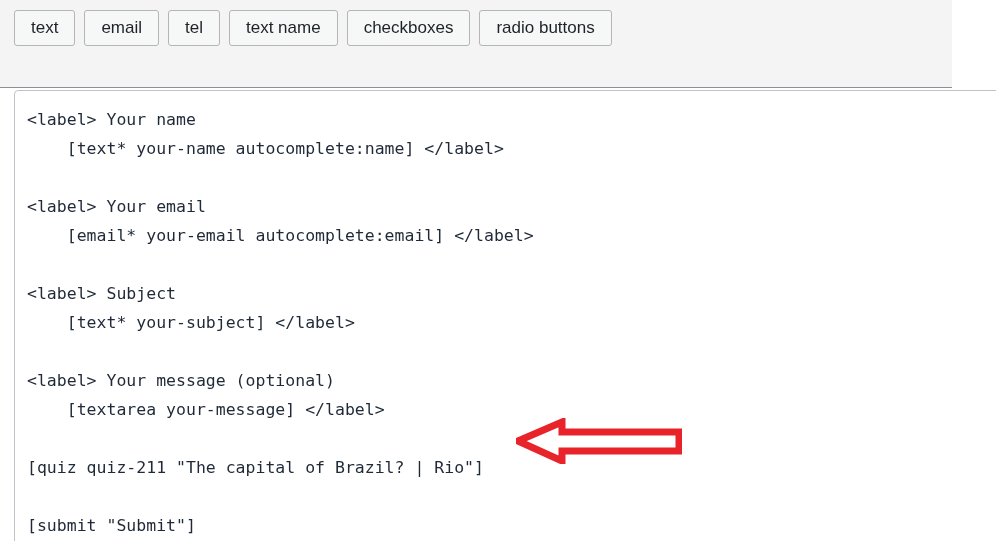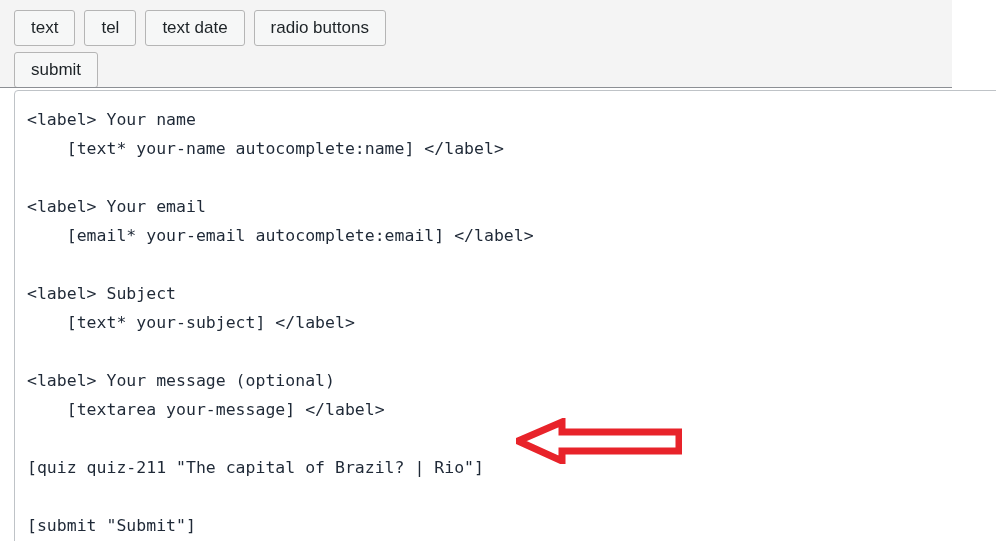--- a/index.html
+++ b/index.html
@@ -96,27 +96,26 @@
     height: 46px;
     pointer-events: none;
   }
 </style>
 </head>
 <body>
 
 <div class="tag-toolbar">
   <div class="tag-row row1">
     <button class="tag-btn">text</button>
+    <button class="tag-btn">email</button>
     <button class="tag-btn">tel</button>
-    <button class="tag-btn">text date</button>
+    <button class="tag-btn">text name</button>
+    <button class="tag-btn">checkboxes</button>
     <button class="tag-btn">radio buttons</button>
 
-  </div>
-  <div class="tag-row row2">
-    <button class="tag-btn">submit</button>
   </div>
 </div>
 
 <div class="editor-wrap">
   <textarea class="code-area" spellcheck="false" style="">&lt;label&gt; Your name
     [text* your-name autocomplete:name] &lt;/label&gt;
 
 &lt;label&gt; Your email
     [email* your-email autocomplete:email] &lt;/label&gt;
 

